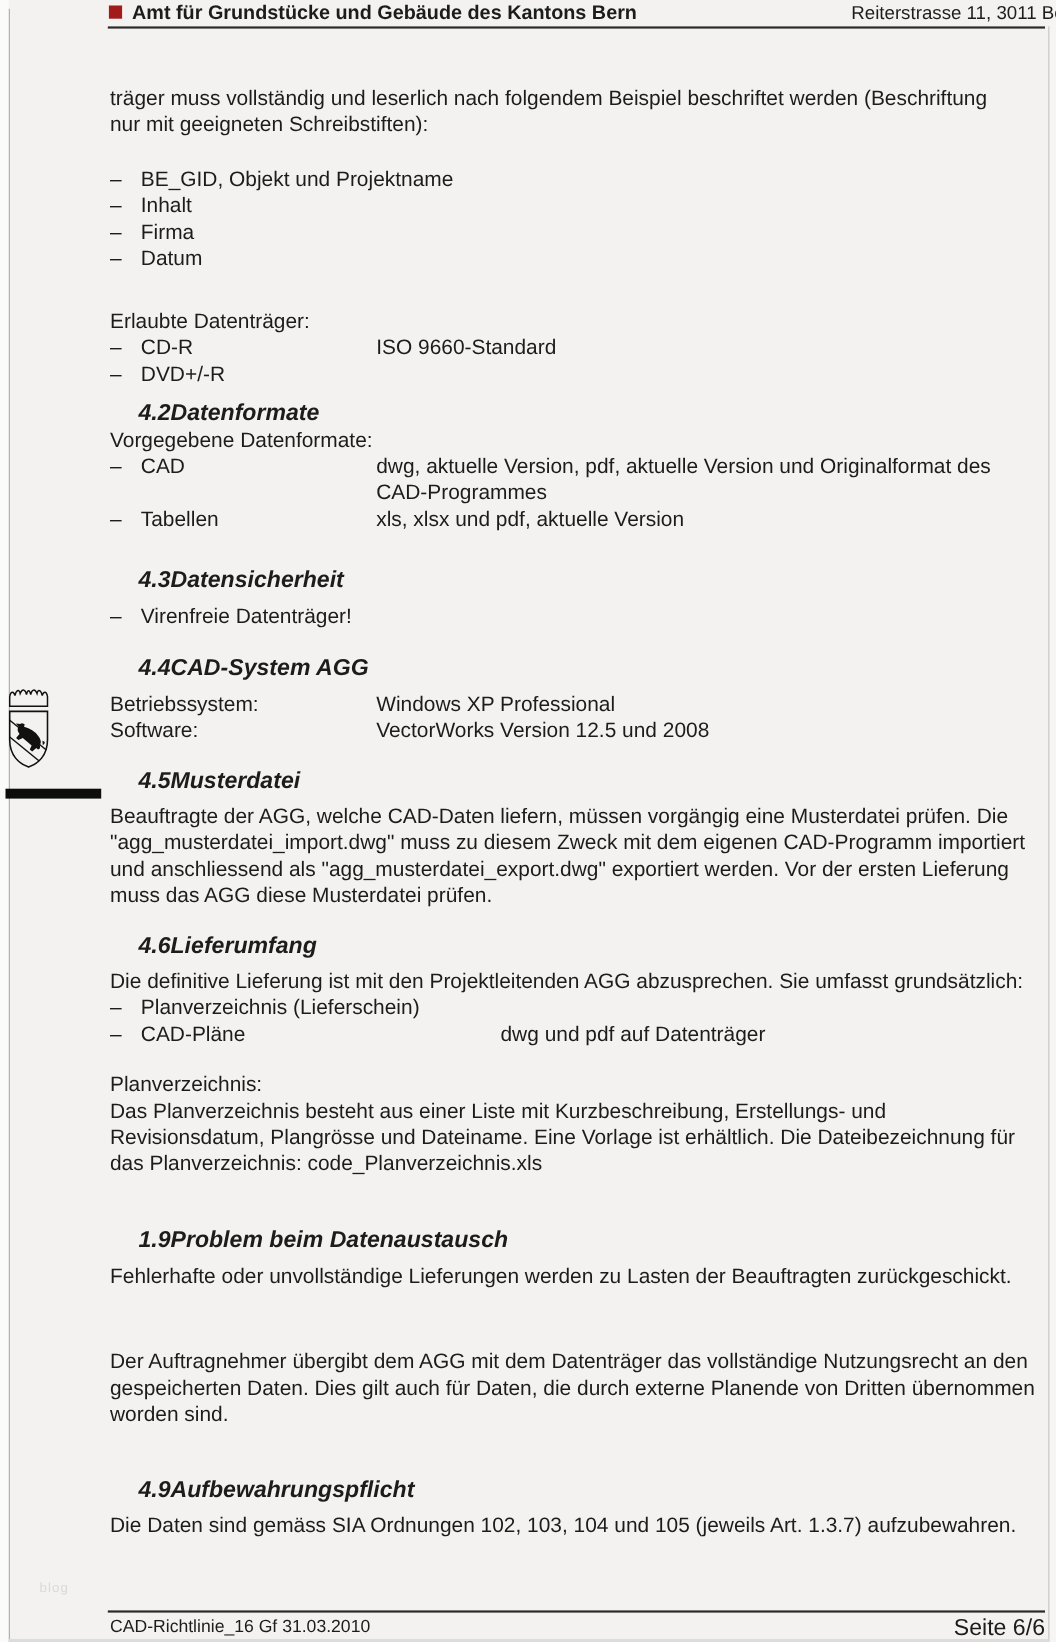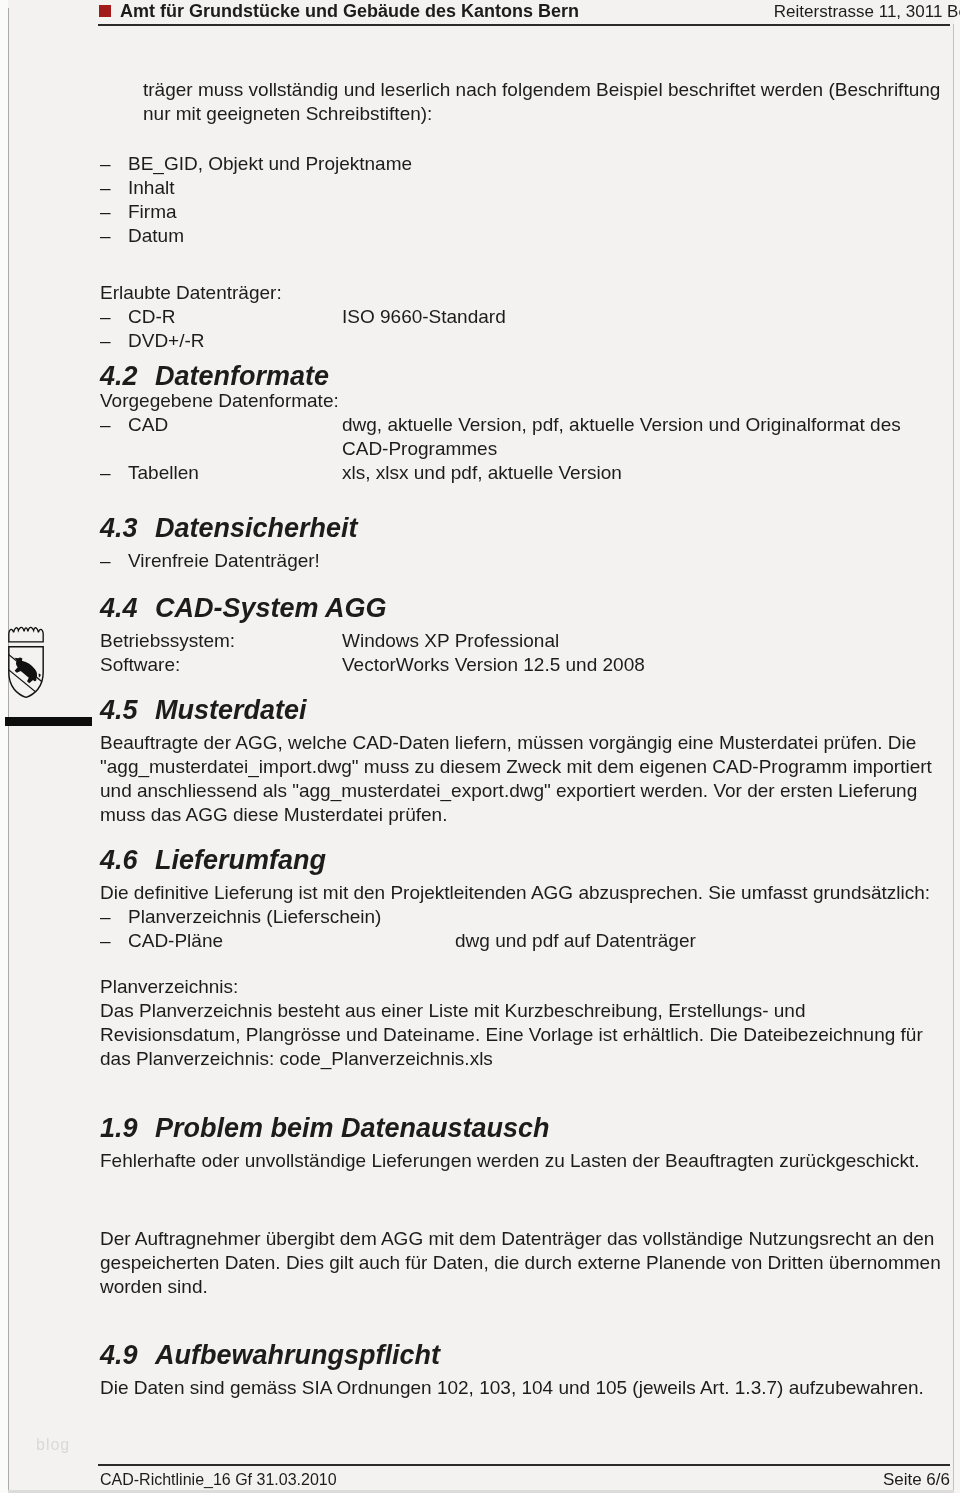--- a/index.html
+++ b/index.html
@@ -19,43 +19,43 @@
 
   
   .hdr-bullet{position:absolute;left:99px;top:5px;width:12px;height:12px;background:var(--accent,#a21a1a);}
   .hdr-title{position:absolute;left:120px;top:1px;font-size:18px;font-weight:bold;line-height:20px;white-space:nowrap;}
   .hdr-address{position:absolute;left:550px;top:2px;width:400px;text-align:right;font-size:17px;line-height:20px;white-space:nowrap;padding-left:33px;}
   .hdr-rule{position:absolute;left:98px;top:24px;width:852px;height:2px;background:#2a2a2a;}
 
   
   .block{position:absolute;left:100px;width:848px;font-size:19px;line-height:24px;}
   .para{margin:0;}
-  .w810{max-width:812px;margin-left:43px;}
+  .w810{max-width:812px;}
   .row{display:flex;align-items:flex-start;}
   .dash{width:28px;flex:0 0 28px;}
   .term-s{width:214px;flex:0 0 214px;}
   .term-m{width:242px;flex:0 0 242px;}
   .term-l{width:327px;flex:0 0 327px;}
   .val{flex:1 1 auto;}
 
-  h2.sec{margin:0;font-size:27px;line-height:26px;font-weight:bold;font-style:italic;display:flex;}
+  h2.sec{margin:0;font-size:21px;line-height:26px;font-weight:bold;font-style:italic;display:flex;text-align:right;}
   h2.sec .h-no{width:55px;flex:0 0 55px;}
   .after-h{margin-top:8px;}
   .after-h2{}
   .mt22{margin-top:22px;}
 
   
   .coat{position:absolute;left:5px;top:622px;width:42px;height:80px;}
   .black-bar{position:absolute;left:5px;top:717px;width:87px;height:9px;background:#0d0d0d;}
 
   
   .ftr-rule{position:absolute;left:98px;top:1464px;width:852px;height:2px;background:#2a2a2a;}
   .ftr-left{position:absolute;left:100px;top:1470px;font-size:16px;line-height:20px;}
-  .ftr-right{position:absolute;left:550px;top:1470px;width:400px;text-align:right;font-size:17px;line-height:20px;}
-  .watermark{position:absolute;left:36px;top:1436px;font-size:16px;color:#d9d9d7;letter-spacing:1px;}
+  .ftr-right{position:absolute;left:550px;top:1470px;width:400px;text-align:right;font-size:21px;line-height:20px;}
+  .watermark{position:absolute;left:36px;top:1436px;font-size:12px;color:#d9d9d7;letter-spacing:1px;}
 </style>
 </head>
 <body style="background: rgb(243, 242, 240); color: rgb(28, 28, 28);">
 
 <div class="edge-left"></div>
 <div class="edge-right"></div>
 <div class="border-left"></div>
 <div class="border-right"></div>
 <div class="edge-bottom"></div>
 

